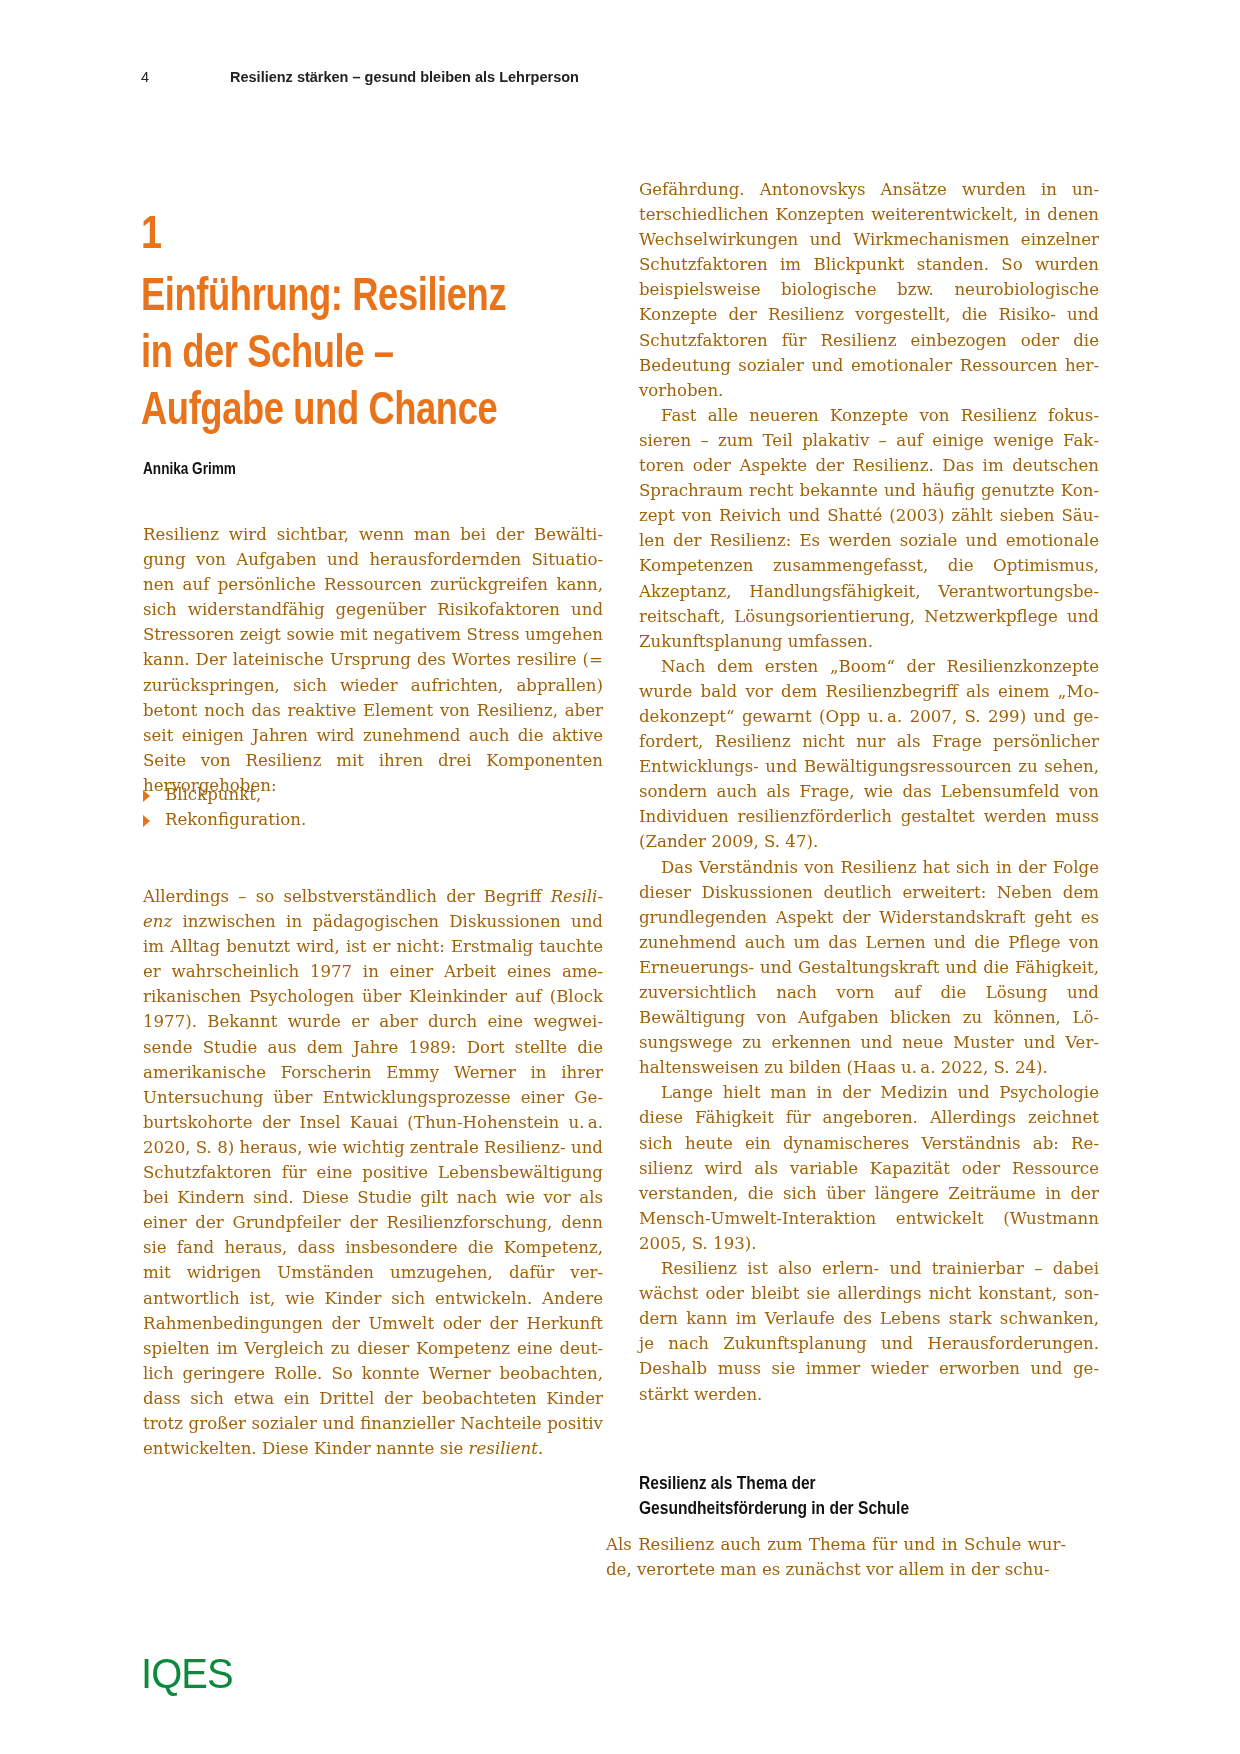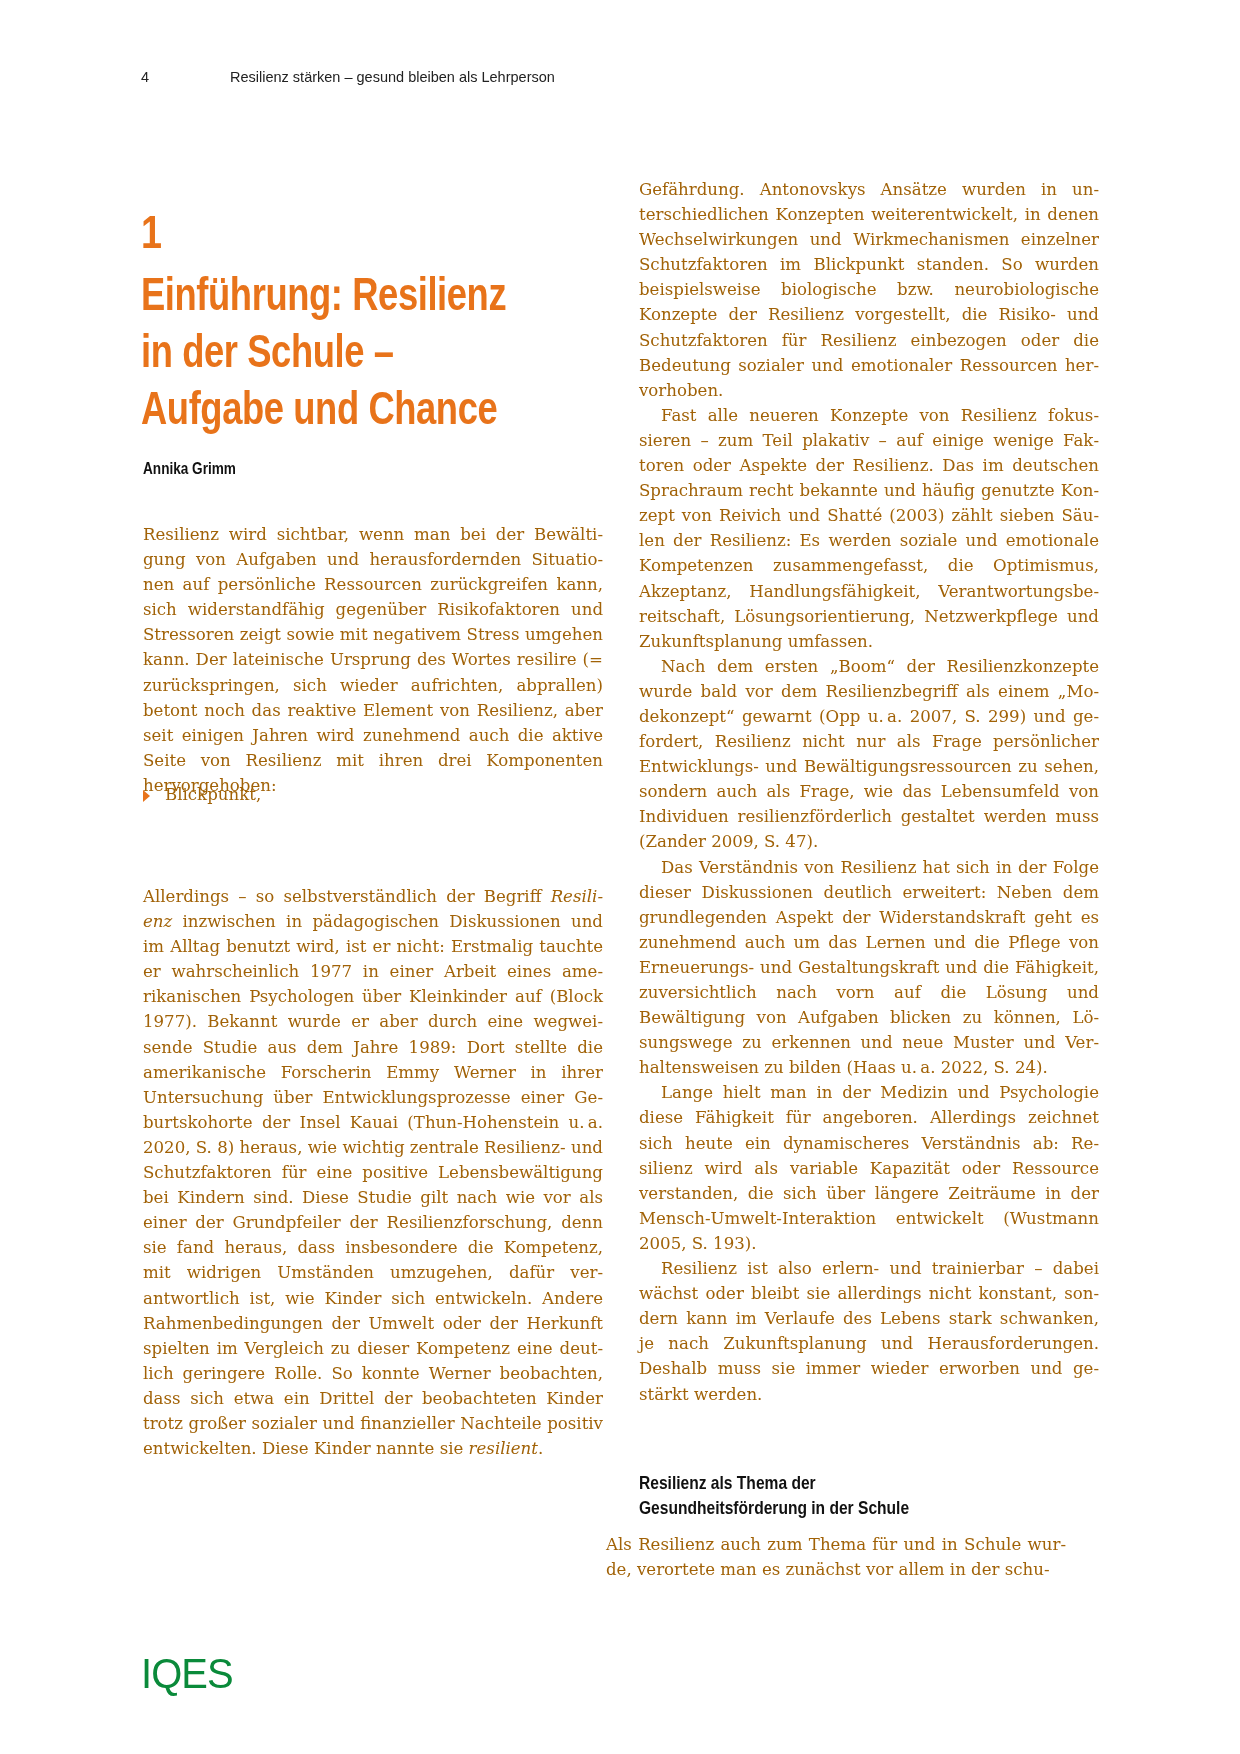--- a/index.html
+++ b/index.html
@@ -6,21 +6,21 @@
     body {
       width: 1240px; height: 1754px; position: relative; overflow: hidden;
       font-family: "DejaVu Serif", "Liberation Serif", serif;
       color: #1a1a1a;
     }
     .running-header {
       position: absolute; top: 69px; left: 141px;
       font-family: "Liberation Sans", sans-serif; font-size: 14.5px; color: #222;
     }
     .running-header .pageno { position: absolute; left: 0; top: 0; }
-    .running-header .booktitle { position: absolute; left: 89px; top: 0; white-space: nowrap; }
+    .running-header .booktitle { position: absolute; left: 89px; top: 0; white-space: nowrap; font-weight: bold; }
 
     .chapter-num {
       position: absolute; top: 205px; left: 141px;
       font-family: "Liberation Sans", sans-serif; font-weight: bold; font-size: 46px;
       color: #e8731a; transform: scaleX(0.82); transform-origin: left top;
       letter-spacing: -0.5px;
     }
     .chapter-title {
       position: absolute; top: 266px; left: 141px; width: 520px;
       font-family: "Liberation Sans", sans-serif; font-weight: bold; font-size: 46px;
@@ -83,20 +83,24 @@
 
 <div class="text block-left-1">
   <p>Resilienz wird sichtbar, wenn man bei der Bewälti­gung von Aufgaben und herausfordernden Situatio­nen auf persönliche Ressourcen zurückgreifen kann, sich widerstandfähig gegenüber Risikofaktoren und Stressoren zeigt sowie mit negativem Stress umge­hen kann. Der lateinische Ursprung des Wortes resili­re (= zurückspringen, sich wieder aufrichten, abpral­len) betont noch das reaktive Element von Resilienz, aber seit einigen Jahren wird zunehmend auch die aktive Seite von Resilienz mit ihren drei Komponen­ten hervorgehoben:</p>
 </div>
 
 <div class="bullets text">
   <div class="item">
     <span class="arrow"></span>
     <span>Blickpunkt,</span>
   </div>
+  <div class="item">
+    <span class="arrow"></span>
+    <span>Rekonfiguration.</span>
+  </div>
 </div>
 
 <div class="text block-left-2">
   <p><span>Allerdings – so selbstverständlich der Begriff </span><em>Resili­enz</em><span> inzwischen in pädagogischen Diskussionen und im Alltag benutzt wird, ist er nicht: Erstmalig tauch­te er wahrscheinlich 1977 in einer Arbeit eines ame­rikanischen Psychologen über Kleinkinder auf (Block 1977). Bekannt wurde er aber durch eine wegwei­sende Studie aus dem Jahre 1989: Dort stellte die amerikanische Forscherin Emmy Werner in ihrer Untersuchung über Entwicklungsprozesse einer Ge­burtskohorte der Insel Kauai (Thun-Hohenstein u. a. 2020, S. 8) heraus, wie wichtig zentrale Resilienz- und Schutzfaktoren für eine positive Lebensbewältigung bei Kindern sind. Diese Studie gilt nach wie vor als einer der Grundpfeiler der Resilienzforschung, denn sie fand heraus, dass insbesondere die Kompetenz, mit widrigen Umständen umzugehen, dafür ver­antwortlich ist, wie Kinder sich entwickeln. Andere Rahmenbedingungen der Umwelt oder der Herkunft spielten im Vergleich zu dieser Kompetenz eine deut­lich geringere Rolle. So konnte Werner beobachten, dass sich etwa ein Drittel der beobachteten Kinder trotz großer sozialer und finanzieller Nachteile po­sitiv entwickelten. Diese Kinder nannte sie </span><em>resilient</em><span>.</span></p>
 </div>
 
 <div class="text block-right-1">
   <p>Gefährdung. Antonovskys Ansätze wurden in un­terschiedlichen Konzepten weiterentwickelt, in de­nen Wechselwirkungen und Wirkmechanismen ein­zelner Schutzfaktoren im Blickpunkt standen. So wurden beispielsweise biologische bzw. neurobiolo­gische Konzepte der Resilienz vorgestellt, die Risiko- und Schutzfaktoren für Resilienz einbezogen oder die Bedeutung sozialer und emotionaler Ressourcen her­vorhoben.</p>
   <p class="indent">Fast alle neueren Konzepte von Resilienz fokus­sieren – zum Teil plakativ – auf einige wenige Fak­toren oder Aspekte der Resilienz. Das im deutschen Sprachraum recht bekannte und häufig genutzte Kon­zept von Reivich und Shatté (2003) zählt sieben Säu­len der Resilienz: Es werden soziale und emotiona­le Kompetenzen zusammengefasst, die Optimismus, Akzeptanz, Handlungsfähigkeit, Verantwortungsbe­reitschaft, Lösungsorientierung, Netzwerkpflege und Zukunftsplanung umfassen.</p>
   <p class="indent">Nach dem ersten „Boom“ der Resilienzkonzepte wurde bald vor dem Resilienzbegriff als einem „Mo­dekonzept“ gewarnt (Opp u. a. 2007, S. 299) und ge­fordert, Resilienz nicht nur als Frage persönlicher Ent­wicklungs- und Bewältigungsressourcen zu sehen, sondern auch als Frage, wie das Lebensumfeld von Individuen resilienzförderlich gestaltet werden muss (Zander 2009, S. 47).</p>

